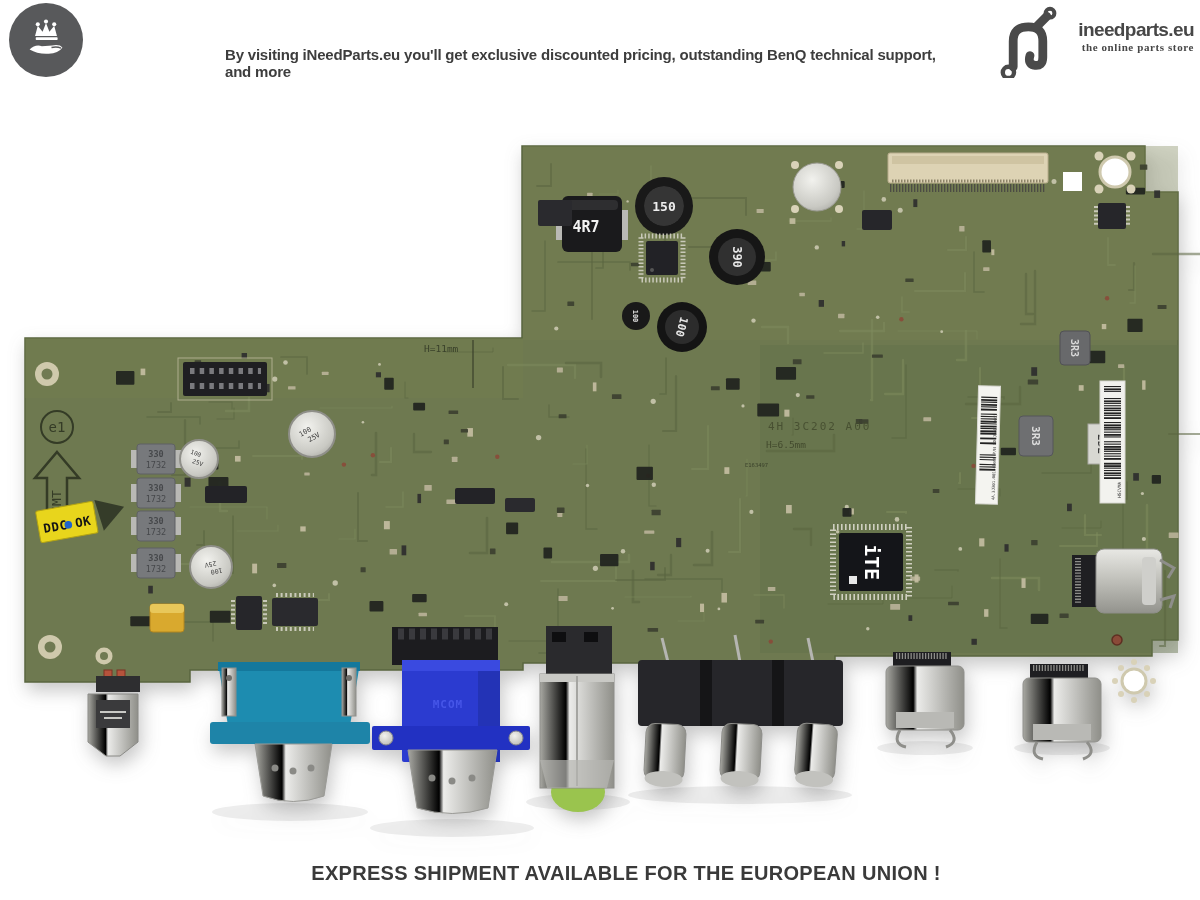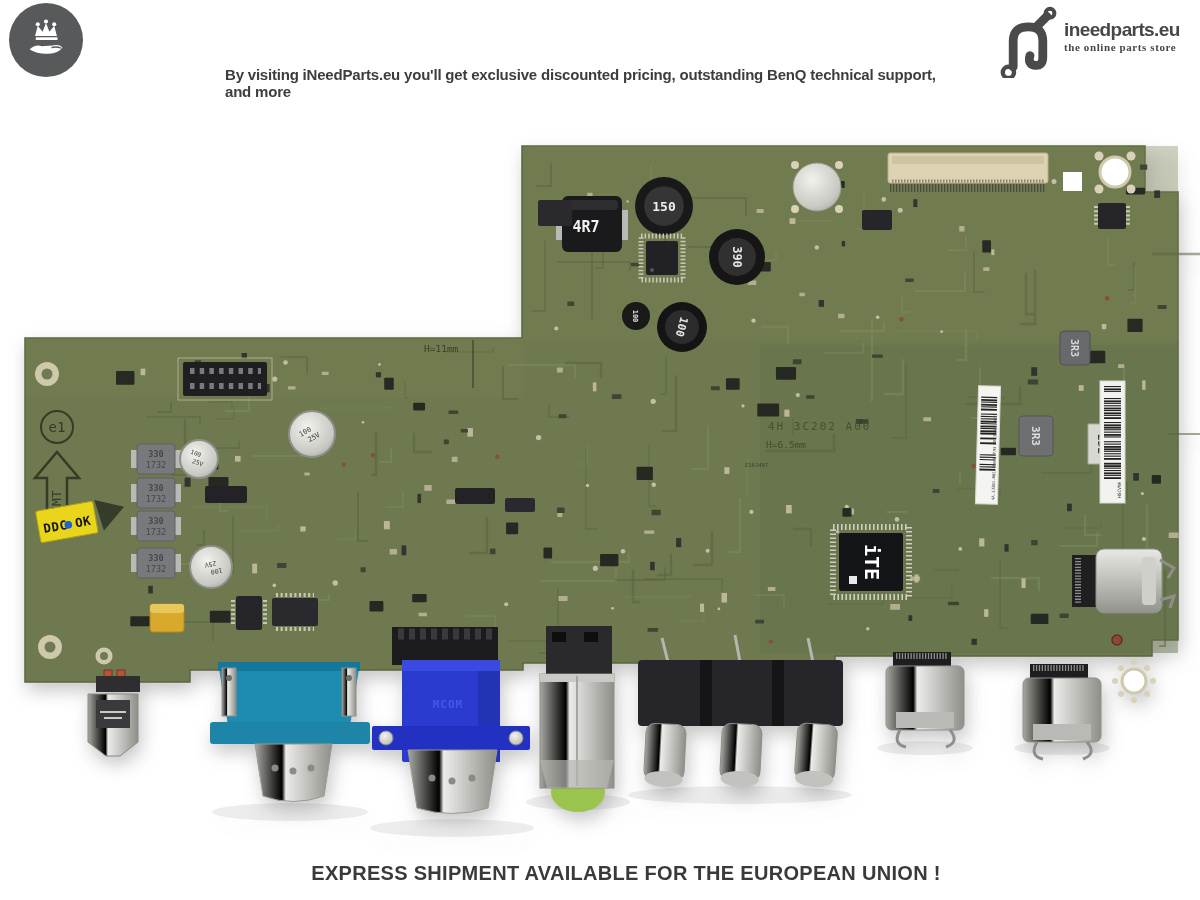--- a/index.html
+++ b/index.html
@@ -1,25 +1,25 @@
 <!DOCTYPE html>
 <html><head>
 <meta charset="utf-8">
 <style>
   html,body{margin:0;padding:0;background:#ffffff;}
   .page{position:relative;width:1200px;height:900px;background:#ffffff;overflow:hidden;
         font-family:"Liberation Sans",sans-serif;}
   
   .logo-badge{position:absolute;left:9px;top:3px;width:74px;height:74px;border-radius:50%;
         background:#58595b;display:flex;align-items:center;justify-content:center;}
-  .promo{position:absolute;left:225px;top:66px;width:740px;font-size:15px;font-weight:bold;
+  .promo{position:absolute;left:225px;top:46px;width:740px;font-size:15px;font-weight:bold;
         color:#3d3d3d;letter-spacing:-0.2px;}
   .brand{position:absolute;right:6px;top:6px;width:200px;height:72px;}
   .brand-mark{position:absolute;left:0;top:0;width:72px;height:72px;}
-  .brand-text{position:absolute;left:70px;top:14px;width:130px;}
+  .brand-text{position:absolute;left:70px;top:14px;width:130px;text-align:right;}
   .brand-name{font-size:19px;font-weight:bold;color:#474747;letter-spacing:-0.6px;line-height:1;}
   .brand-tagline{font-size:11px;font-weight:bold;color:#474747;letter-spacing:0.6px;margin-top:2px;white-space:nowrap;font-family:Liberation Serif, serif;}
   
   .footer{position:absolute;left:0;top:862px;width:1200px;text-align:center;
         font-size:20px;font-weight:bold;color:#3a3a3a;letter-spacing:0.3px;padding-left:26px;}
   .pcb{position:absolute;left:0;top:0;width:1200px;height:900px;}
   #board-group{filter:drop-shadow(3px 8px 9px rgba(70,70,70,.30));}
   svg text{font-family:"DejaVu Sans Mono","Liberation Mono",monospace;}
 </style>
 </head>

